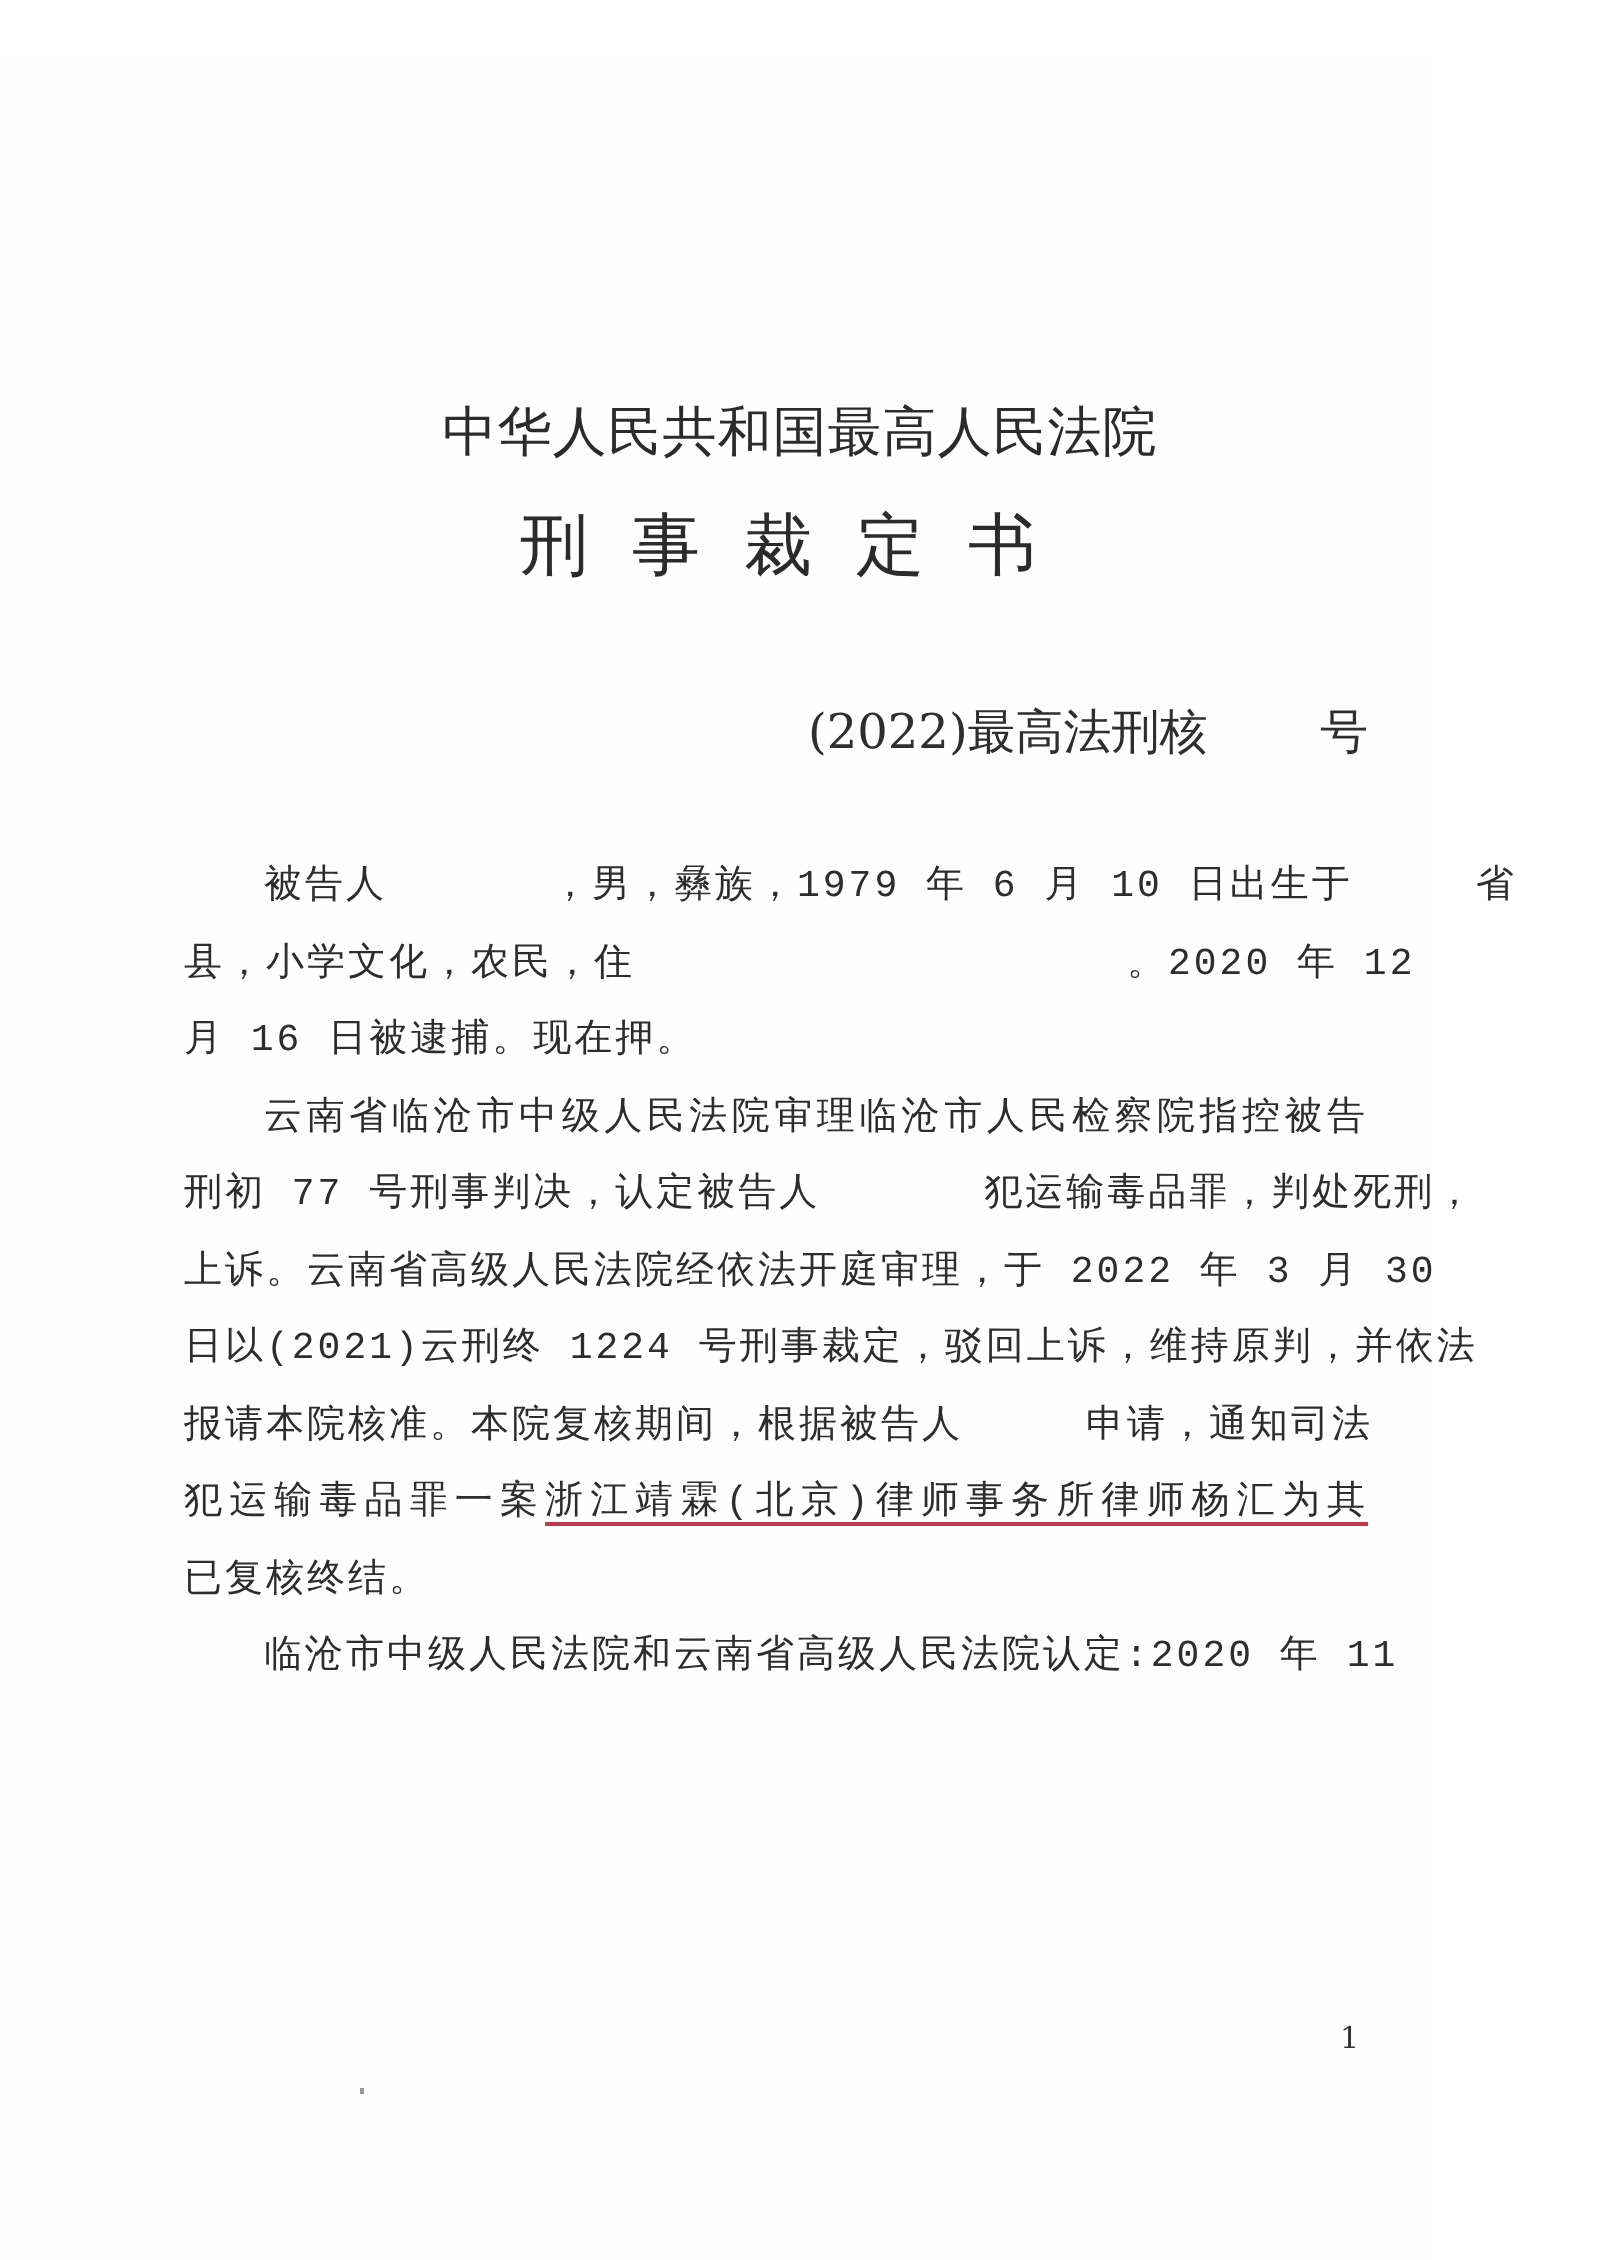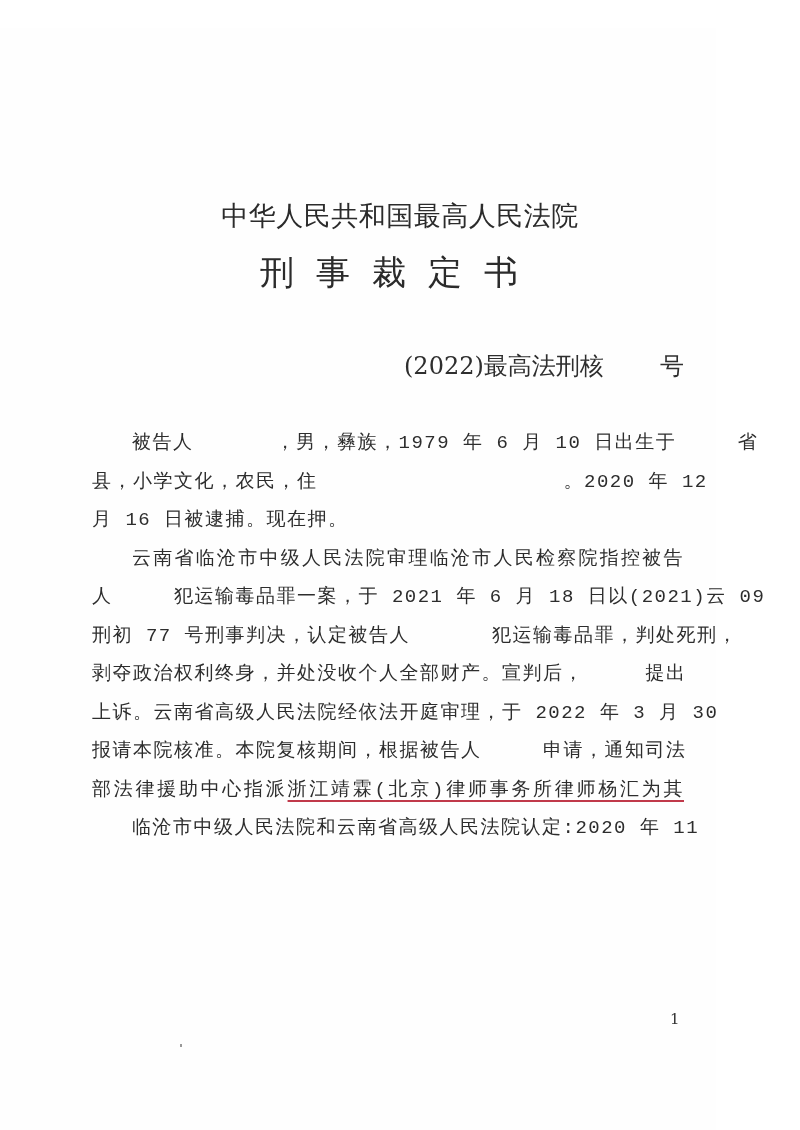--- a/index.html
+++ b/index.html
@@ -120,29 +120,29 @@
     <span class="cn-suffix">号</span>
   </div>
 
   <div class="body-text">
 
     <span class="line indent">被告人　　　　，男，彝族，1979 年 6 月 10 日出生于　　　省</span>
     <span class="line">县，小学文化，农民，住　　　　　　　　　　　　。2020 年 12</span>
     <span class="line last">月 16 日被逮捕。现在押。</span>
 
     <span class="line indent">云南省临沧市中级人民法院审理临沧市人民检察院指控被告</span>
-    <span class="line">人　　　犯运输毒品罪一案，于 2021 年 6 月 18 日以(2021)云 09</span>
     <span class="line">刑初 77 号刑事判决，认定被告人　　　　犯运输毒品罪，判处死刑，</span>
-    <span class="line">剥夺政治权利终身，并处没收个人全部财产。宣判后，　　　提出</span>
     <span class="line">上诉。云南省高级人民法院经依法开庭审理，于 2022 年 3 月 30</span>
+    <span class="line">日以(2021)云刑终 1224 号刑事裁定，驳回上诉，维持原判，并依法</span>
     <span class="line">报请本院核准。本院复核期间，根据被告人　　　申请，通知司法</span>
 
-    <span class="line"><span>部法律援助中心指派</span><span class="hl-underline">浙江靖霖(北京)律师事务所律师杨汇为其</span></span>
+    <span class="line"><span>犯运输毒品罪一案</span><span class="hl-underline">浙江靖霖(北京)律师事务所律师杨汇为其</span></span>
 
 
+    <span class="line last">已复核终结。</span>
 
     <span class="line indent">临沧市中级人民法院和云南省高级人民法院认定:2020 年 11</span>
   </div>
 
   <div class="page-number">1</div>
 
   <div class="speck"></div>
 </div>
 
 </body></html>

